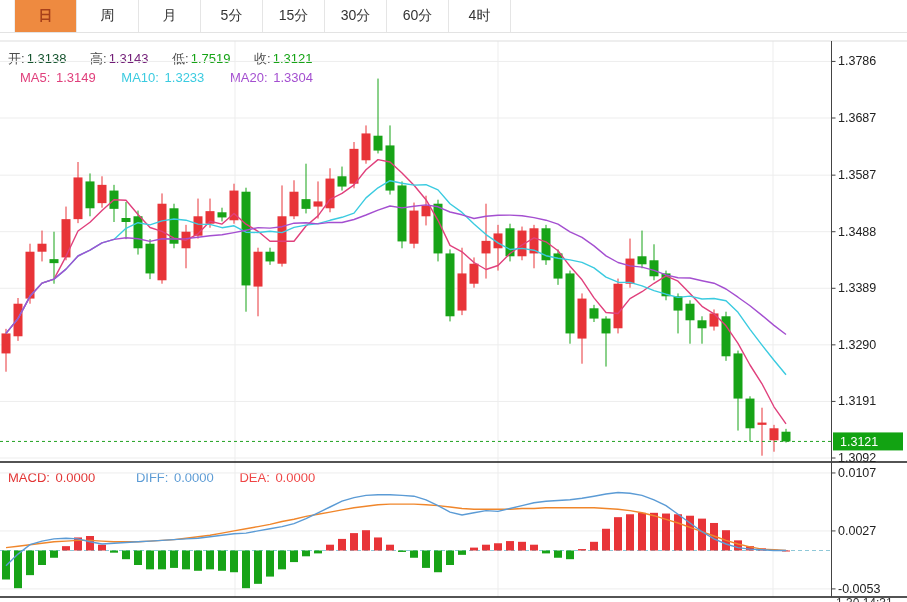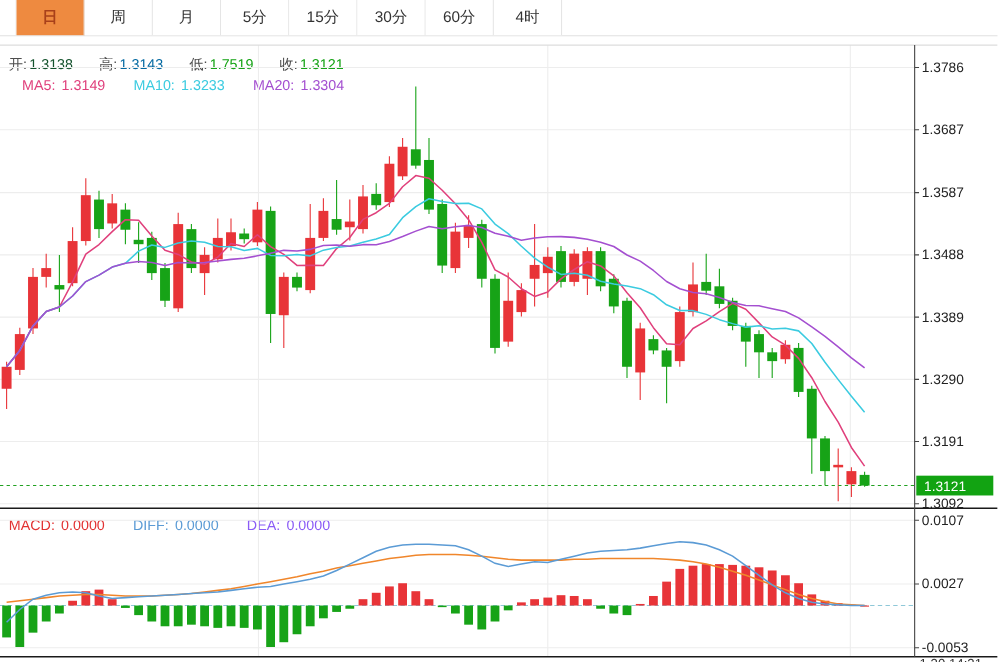--- a/index.html
+++ b/index.html
@@ -35,35 +35,35 @@
       <div class="tab">月</div>
       <div class="tab">5分</div>
       <div class="tab">15分</div>
       <div class="tab">30分</div>
       <div class="tab">60分</div>
       <div class="tab">4时</div>
     </div>
 
   <div class="row" style="left:8px;top:50px;">
     <span class="lbl">开:</span><span class="v-green" style="color: #14532d;">1.3138</span><span class="gap"></span>
-    <span class="lbl">高:</span><span class="v-green" style="color: #0369a1;">1.3143</span><span class="gap"></span>
+    <span class="lbl">高:</span><span class="v-green" style="color: #701a75;">1.3143</span><span class="gap"></span>
     <span class="lbl">低:</span><span class="v-green" style="color: rgb(21, 163, 21);">1.7519</span><span class="gap"></span>
     <span class="lbl">收:</span><span class="v-green" style="color: rgb(21, 163, 21);">1.3121</span>
   </div>
 
   <div class="row" style="left:8px;top:70px;margin-left:12px;">
     <span class="c-ma5" style="color: rgb(224, 64, 124);"><span>MA5:</span> <span>1.3149</span></span><span class="gap"></span>
     <span class="c-ma10" style="color: rgb(59, 203, 224);"><span>MA10:</span> <span>1.3233</span></span><span class="gap"></span>
     <span class="c-ma20" style="color: rgb(164, 79, 208);"><span>MA20:</span> <span>1.3304</span></span>
   </div>
 
   <div class="row" style="left:8px;top:470px;">
     <span class="c-macd" style="color: rgb(226, 51, 51); margin-top: 16px;"><span>MACD:</span> <span>0.0000</span></span><span class="gap"></span>
-    <span class="c-diff" style="color: rgb(91, 155, 213);"><span>DIFF:</span> <span>0.0000</span></span><span class="gap"></span>
-    <span class="c-dea" style="color: #8b5cf6;"><span>DEA:</span> <span>0.0000</span></span>
+    <span class="c-diff" style="color: rgb(91, 155, 213); margin-left: 15px;"><span>DIFF:</span> <span>0.0000</span></span><span class="gap"></span>
+    <span class="c-dea" style="color: #ef4444;"><span>DEA:</span> <span>0.0000</span></span>
   </div>
 
   <svg id="chart" width="907" height="602">
       <line x1="0" y1="61.428571428570706" x2="831" y2="61.428571428570706" stroke="#ededed" stroke-width="1"></line>
       <line x1="0" y1="117.99999999999937" x2="831" y2="117.99999999999937" stroke="#ededed" stroke-width="1"></line>
       <line x1="0" y1="175.1428571428566" x2="831" y2="175.1428571428566" stroke="#ededed" stroke-width="1"></line>
       <line x1="0" y1="231.71428571428527" x2="831" y2="231.71428571428527" stroke="#ededed" stroke-width="1"></line>
       <line x1="0" y1="288.28571428571394" x2="831" y2="288.28571428571394" stroke="#ededed" stroke-width="1"></line>
       <line x1="0" y1="344.85714285714266" x2="831" y2="344.85714285714266" stroke="#ededed" stroke-width="1"></line>
       <line x1="0" y1="401.42857142857133" x2="831" y2="401.42857142857133" stroke="#ededed" stroke-width="1"></line>

